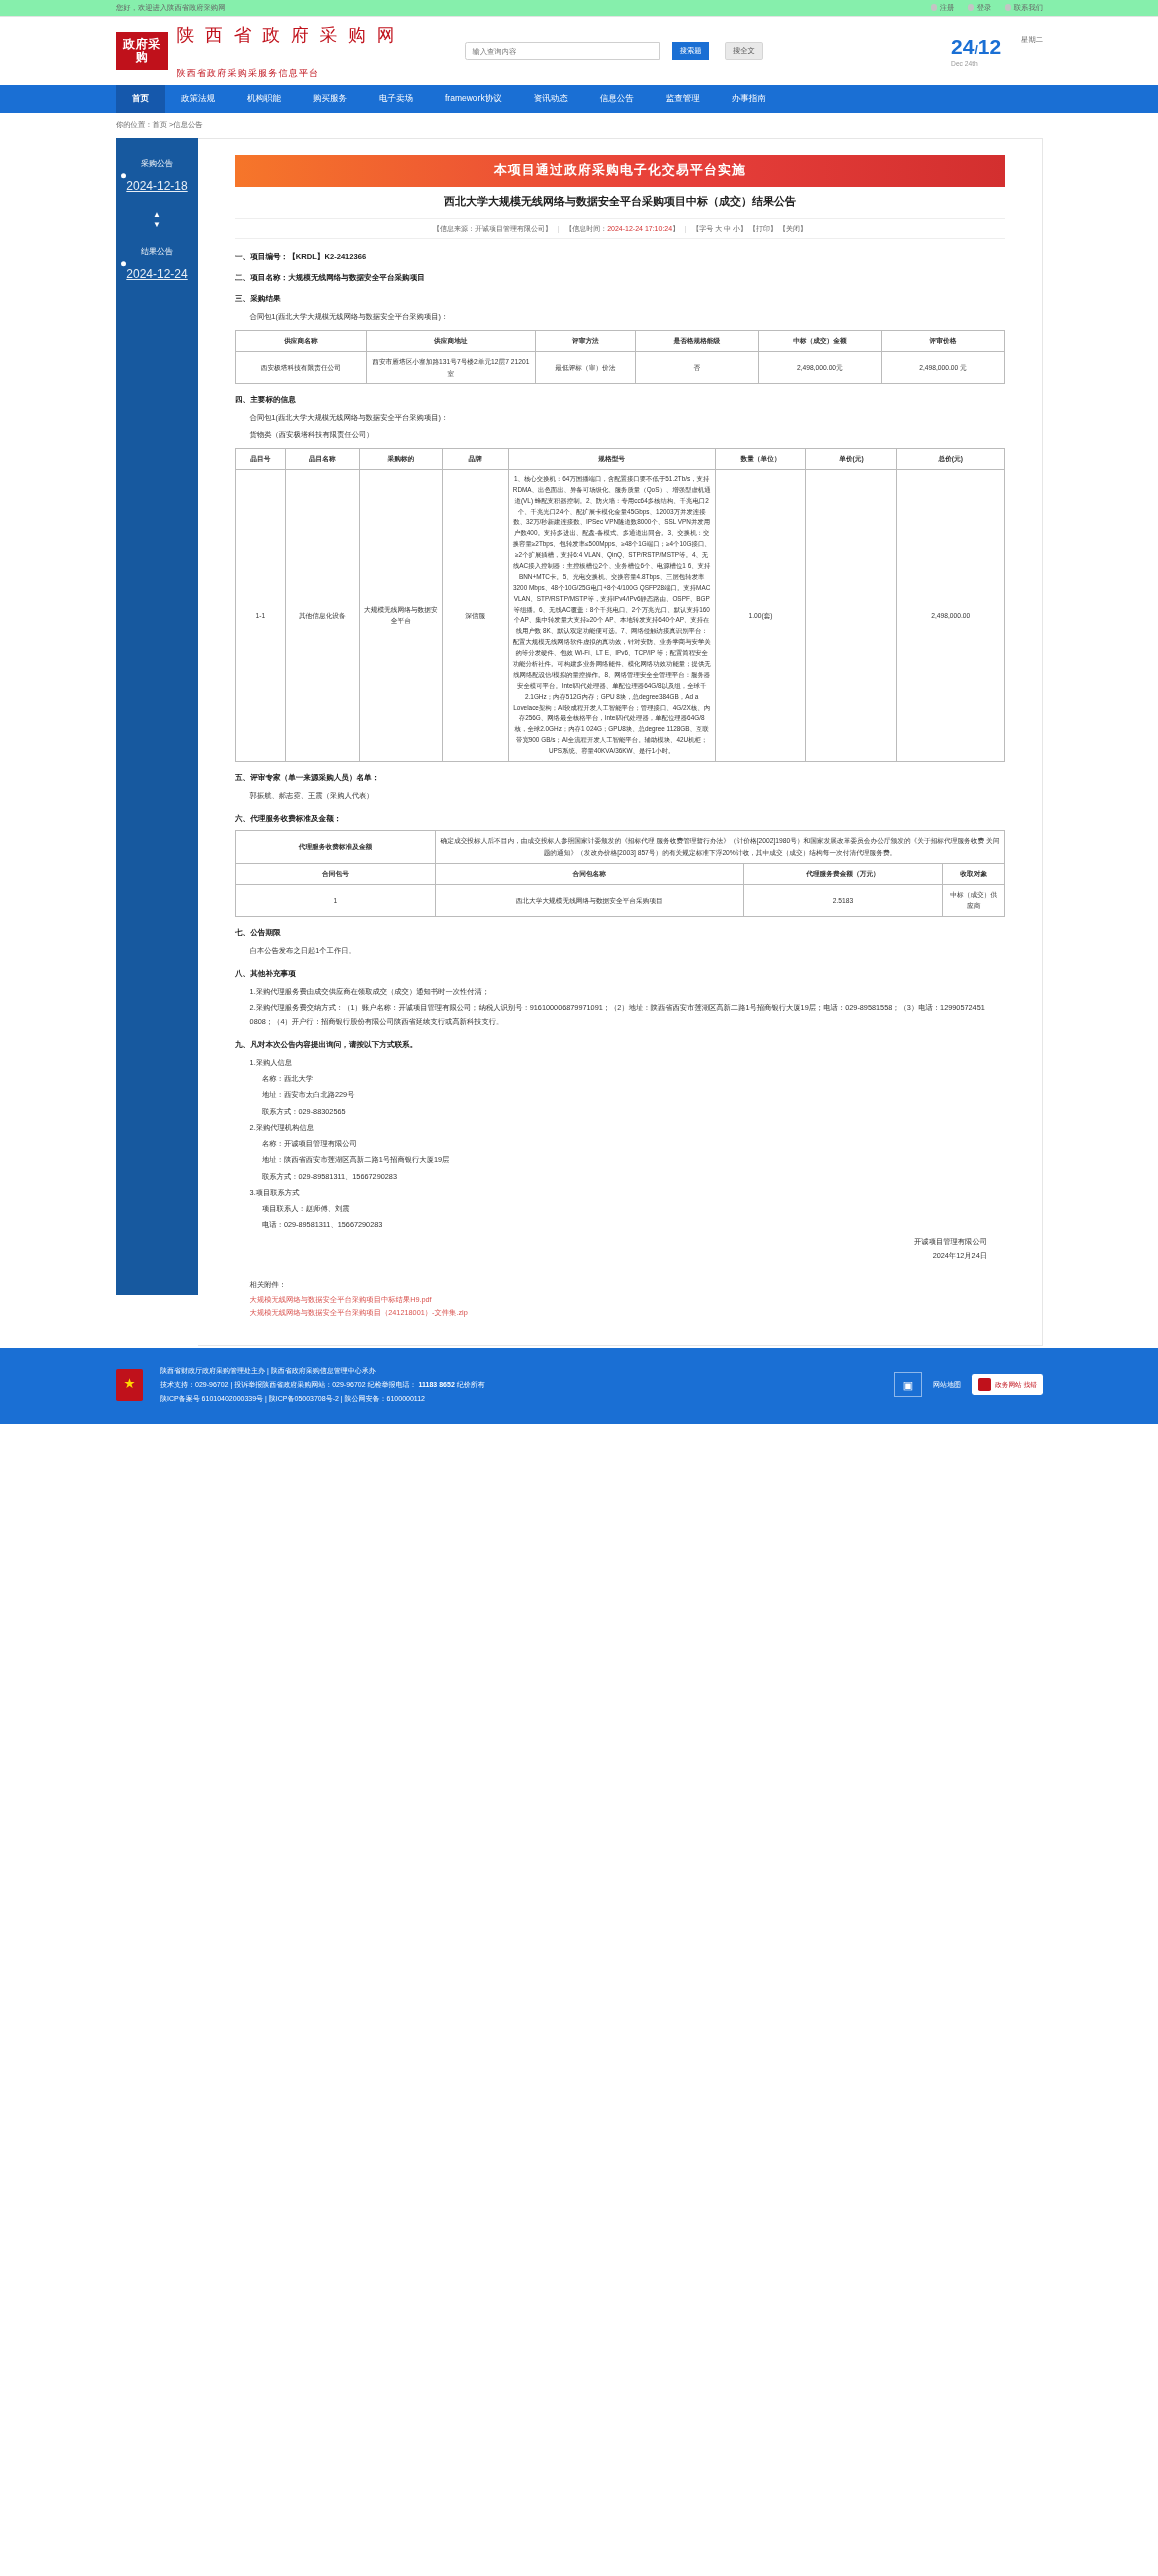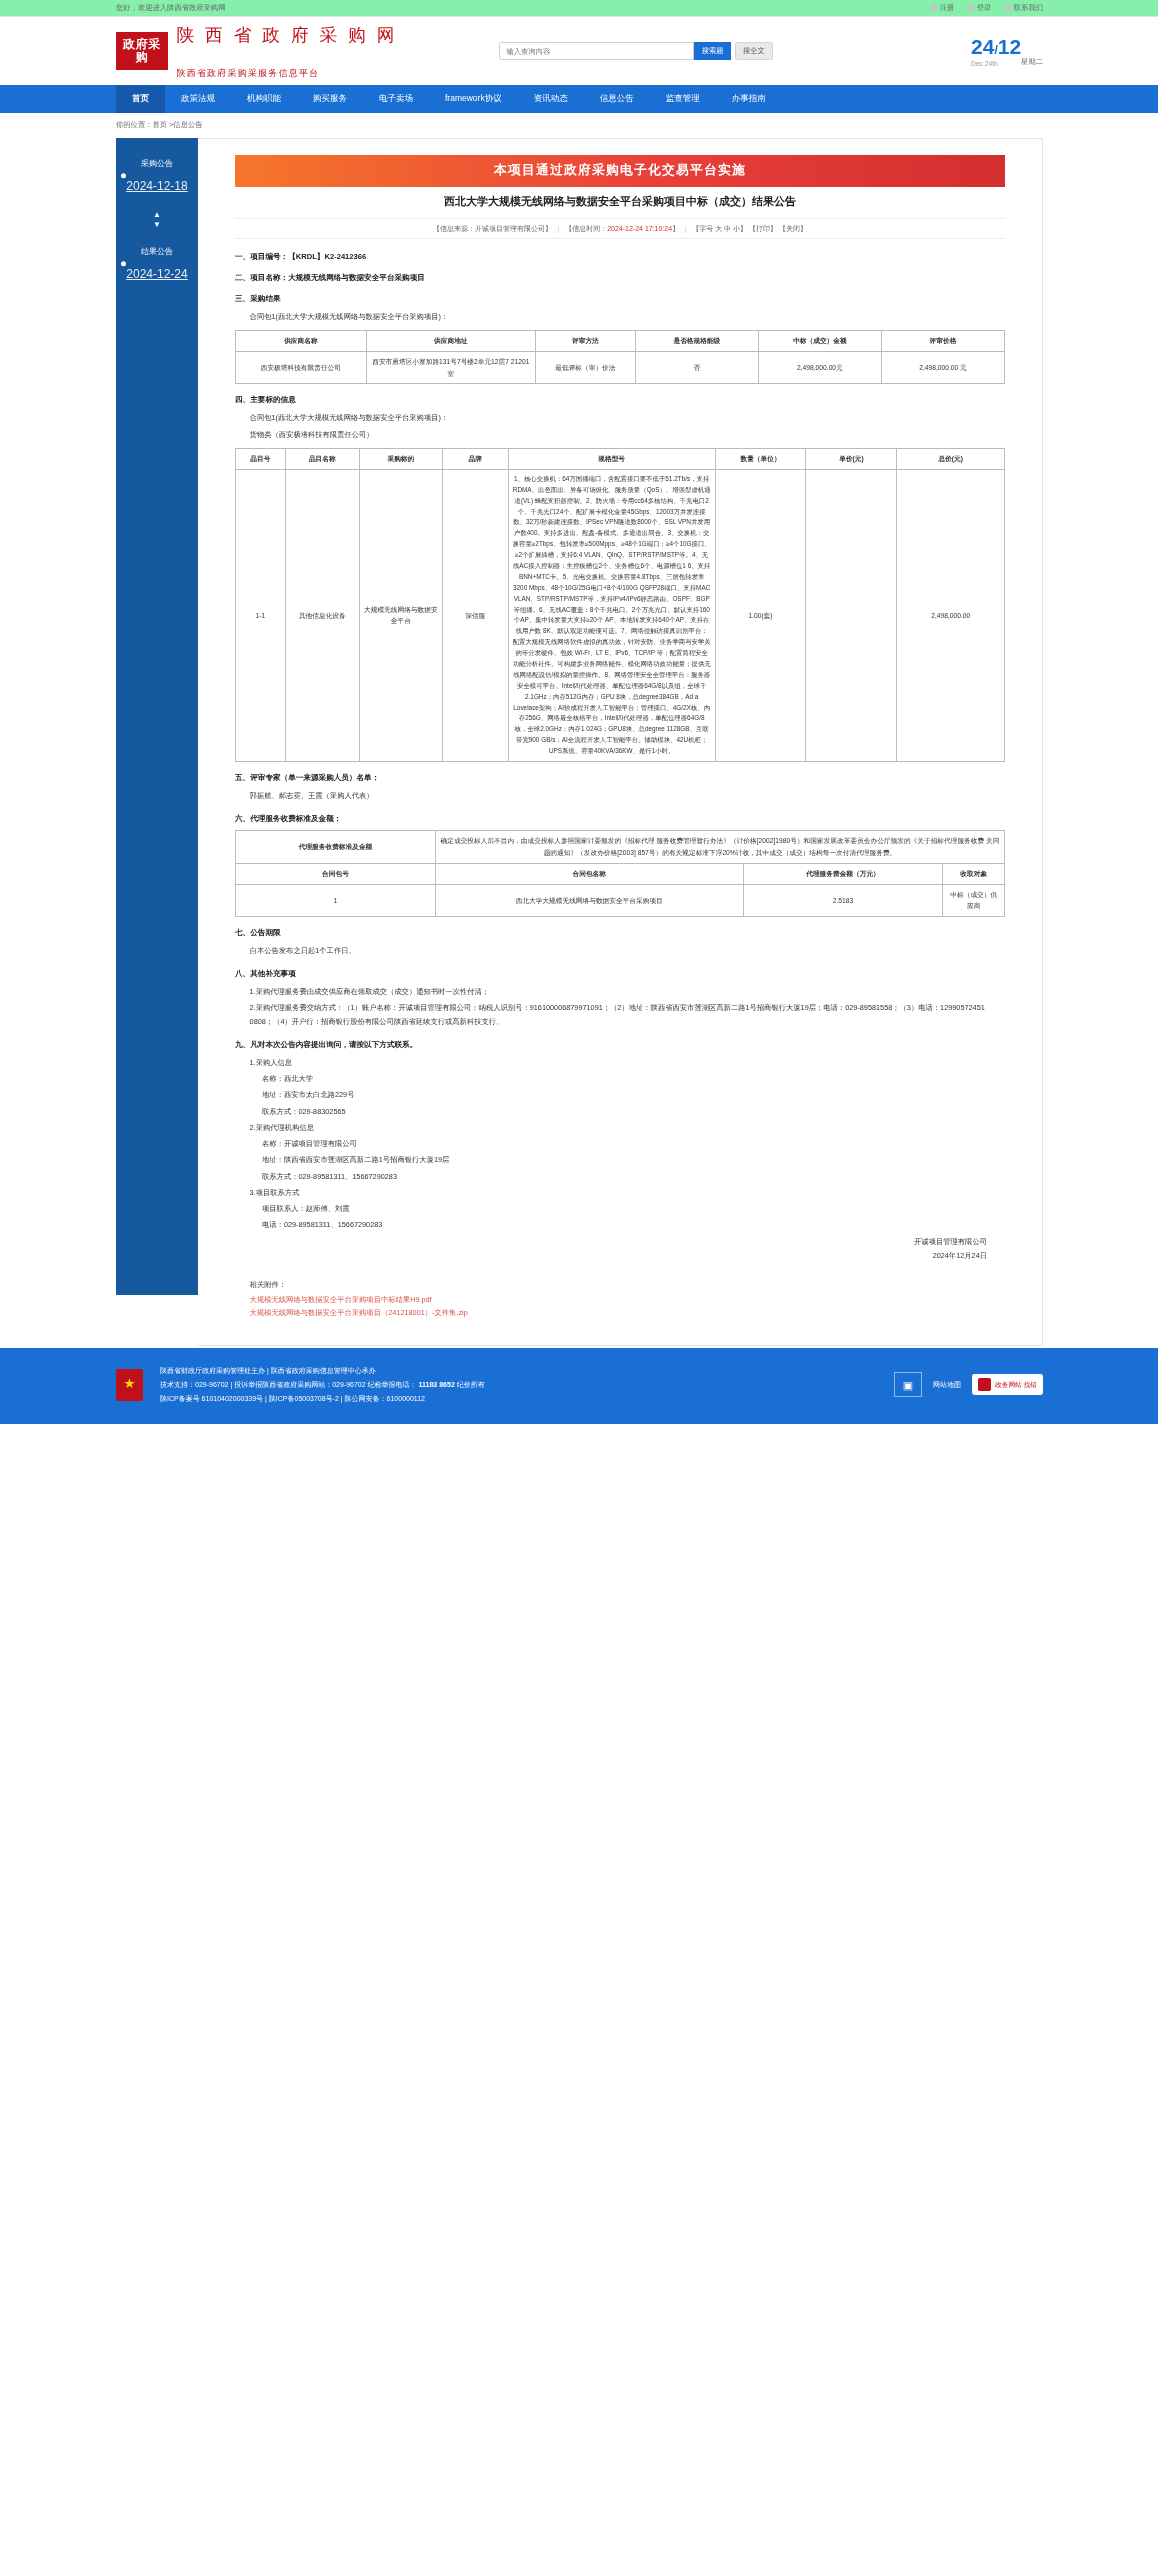--- a/index.html
+++ b/index.html
@@ -60,23 +60,24 @@
     font-weight: normal;
     letter-spacing: 3px;
   }
   .logo-text .l2 {
     font-size: 9px;
     color: #c0111b;
     letter-spacing: 1.2px;
     margin-top: 20px;
   }
   .search-area {
-    margin-left: 102px;
+    margin-left: 68px;
     display: flex;
     align-items: flex-end;
+    gap: 12px;
   }
   .search-box {
     width: 195px;
     height: 18px;
     border: 0.6px solid #cfcfcf;
     border-radius: 2.4px 0 0 2.4px;
     padding: 0 6px;
     font-size: 7.3px;
     color: #999;
     outline: none;
@@ -97,22 +98,22 @@
     border: 0.6px solid #d5d5d5;
     font-size: 7.3px;
     padding: 0 7.3px;
     margin-left: 3.7px;
     cursor: pointer;
     border-radius: 1.8px;
   }
   .date-block {
     margin-left: auto;
     display: flex;
-    align-items: flex-end;
-    gap: 0;
+    align-items: flex-start;
+    gap: 20px;
   }
   .date-num {
     font-size: 21px;
     color: #1a6fd4;
     font-weight: bold;
   }
   .date-num .sm { font-size: 12px; color:#1a6fd4; }
   .date-sub { font-size: 6.7px; color: #999; margin-top: 1.8px; }
   .date-week { font-size: 7.3px; color: #666; line-height: 1.4; }
 

